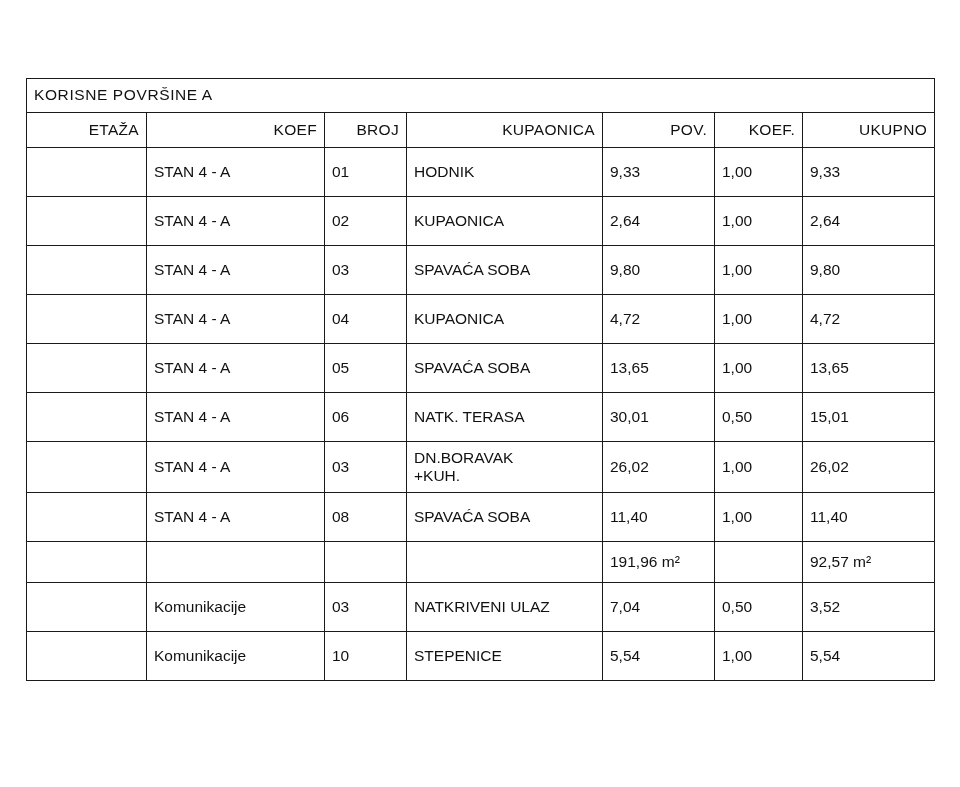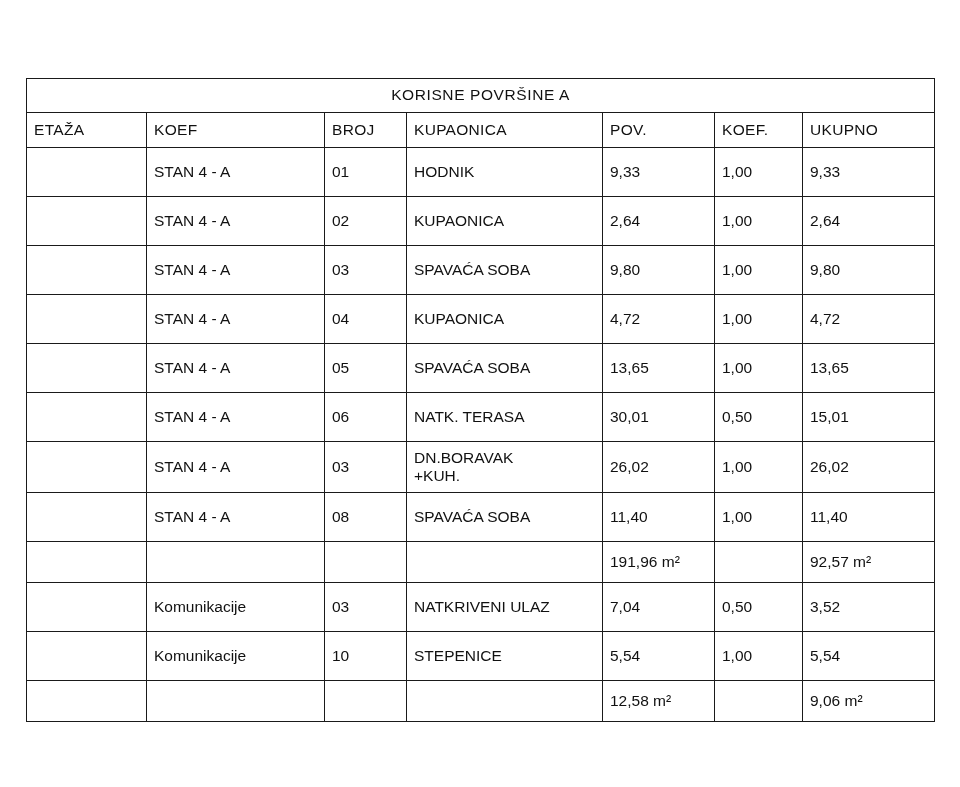--- a/index.html
+++ b/index.html
@@ -39,27 +39,27 @@
   
   col.c-etaza   { width: 120px; }
   col.c-stan    { width: 178px; }
   col.c-broj    { width: 82px; }
   col.c-prost   { width: 196px; }
   col.c-pov     { width: 112px; }
   col.c-koef    { width: 88px; }
   col.c-ukupno  { width: 132px; }
 
   .title-row td {
-    text-align: center;
+    text-align: left;
     height: 33px;
     font-size: 16.5px;
     letter-spacing: 0.6px;
   }
   .head-row td {
-    text-align: left;
+    text-align: right;
     height: 34px;
     font-size: 16px;
     letter-spacing: 0.3px;
   }
   .floor-row td {
     height: 35px;
     font-size: 15.5px;
     letter-spacing: 0.3px;
   }
   .data-row td {
@@ -204,24 +204,15 @@
       <tr class="data-row">
         <td class="empty"></td>
         <td class="cell-left">Komunikacije</td>
         <td class="cell-left">10</td>
         <td class="cell-left">STEPENICE</td>
         <td class="cell-left">5,54</td>
         <td class="cell-left">1,00</td>
         <td class="cell-left">5,54</td>
       </tr>
 
-      <tr class="sum-row">
-        <td class="empty"></td>
-        <td class="empty"></td>
-        <td class="empty"></td>
-        <td class="empty"></td>
-        <td class="cell-left">12,58 m²</td>
-        <td class="empty"></td>
-        <td class="cell-left">9,06 m²</td>
-      </tr>
     </tbody>
   </table>
 </div>
 
 </body></html>

